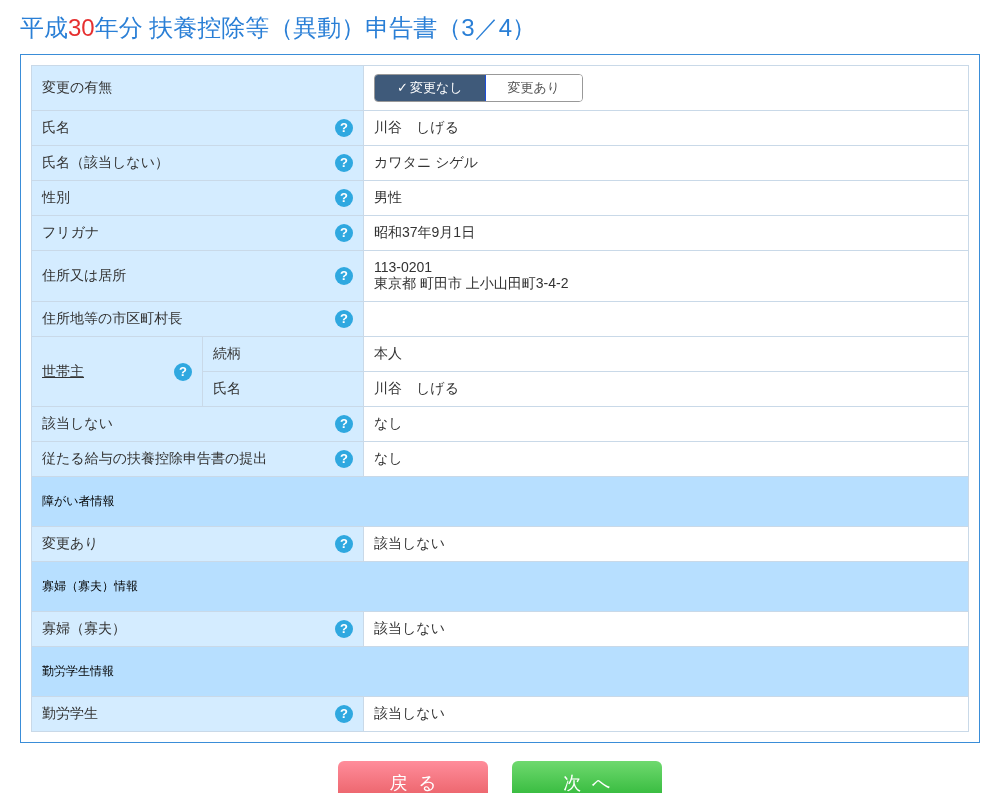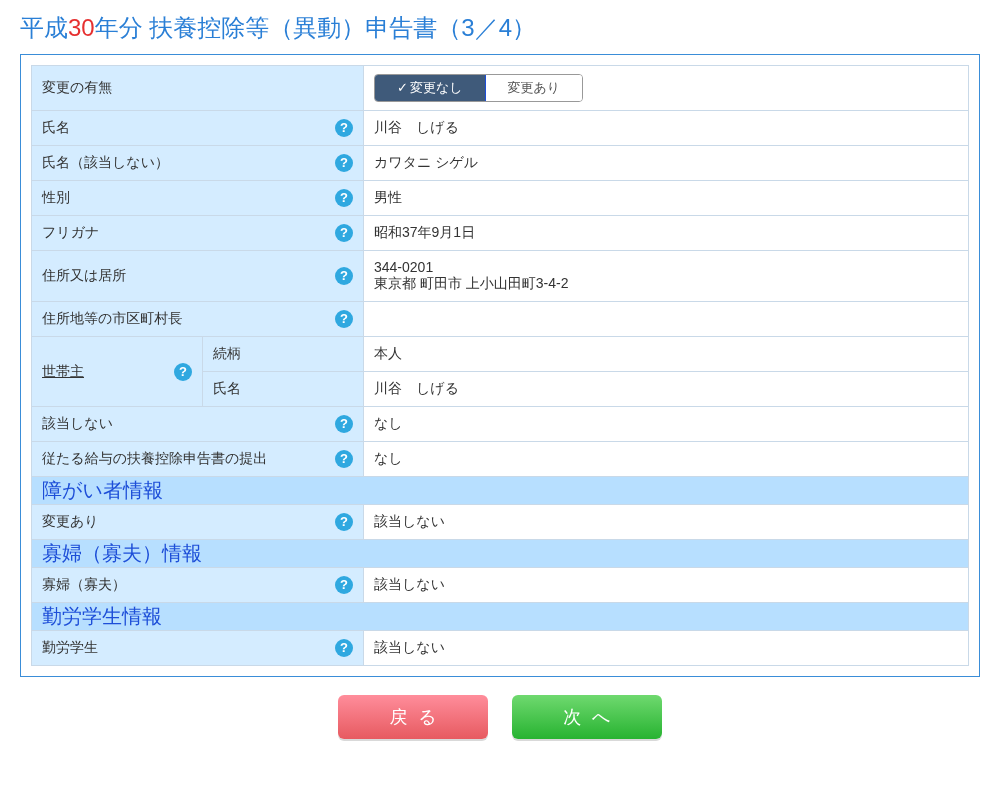--- a/index.html
+++ b/index.html
@@ -48,23 +48,23 @@
   }
   .form-table td.val {
     background: #fff;
     color: #333;
   }
   .w-label { width: 290px; }
   .w-label-narrow { width: 150px; text-decoration: underline; }
   .w-sub { width: 140px; }
   .subhead th {
     background: #b7dfff;
-    color: #1d4ed8;
-    font-size: 20px;
-    padding: 0 10px;
+    color: #000000;
+    font-size: 12px;
+    padding: 16px 10px;
   }
   .help-icon {
     display: inline-block;
     width: 18px; height: 18px;
     border-radius: 50%;
     background: #2fa8e0;
     color: #fff;
     text-align: center;
     line-height: 18px;
     font-size: 13px;
@@ -194,21 +194,21 @@
       <td class="val">昭和37年9月1日</td>
     </tr>
 
     <tr>
       <th class="w-label" colspan="2">
         <div class="th-inner">
               <span>住所又は居所</span>
               <span class="help-icon">?</span>
             </div>
       </th>
-      <td class="val" style="white-space:pre-line;">344-0201
+      <td class="val" style="white-space:pre-line;">113-0201
 東京都 町田市 上小山田町3-4-2</td>
     </tr>
 
     <tr>
       <th class="w-label" colspan="2">
         <div class="th-inner">
               <span>住所地等の市区町村長</span>
               <span class="help-icon">?</span>
             </div>
       </th>

